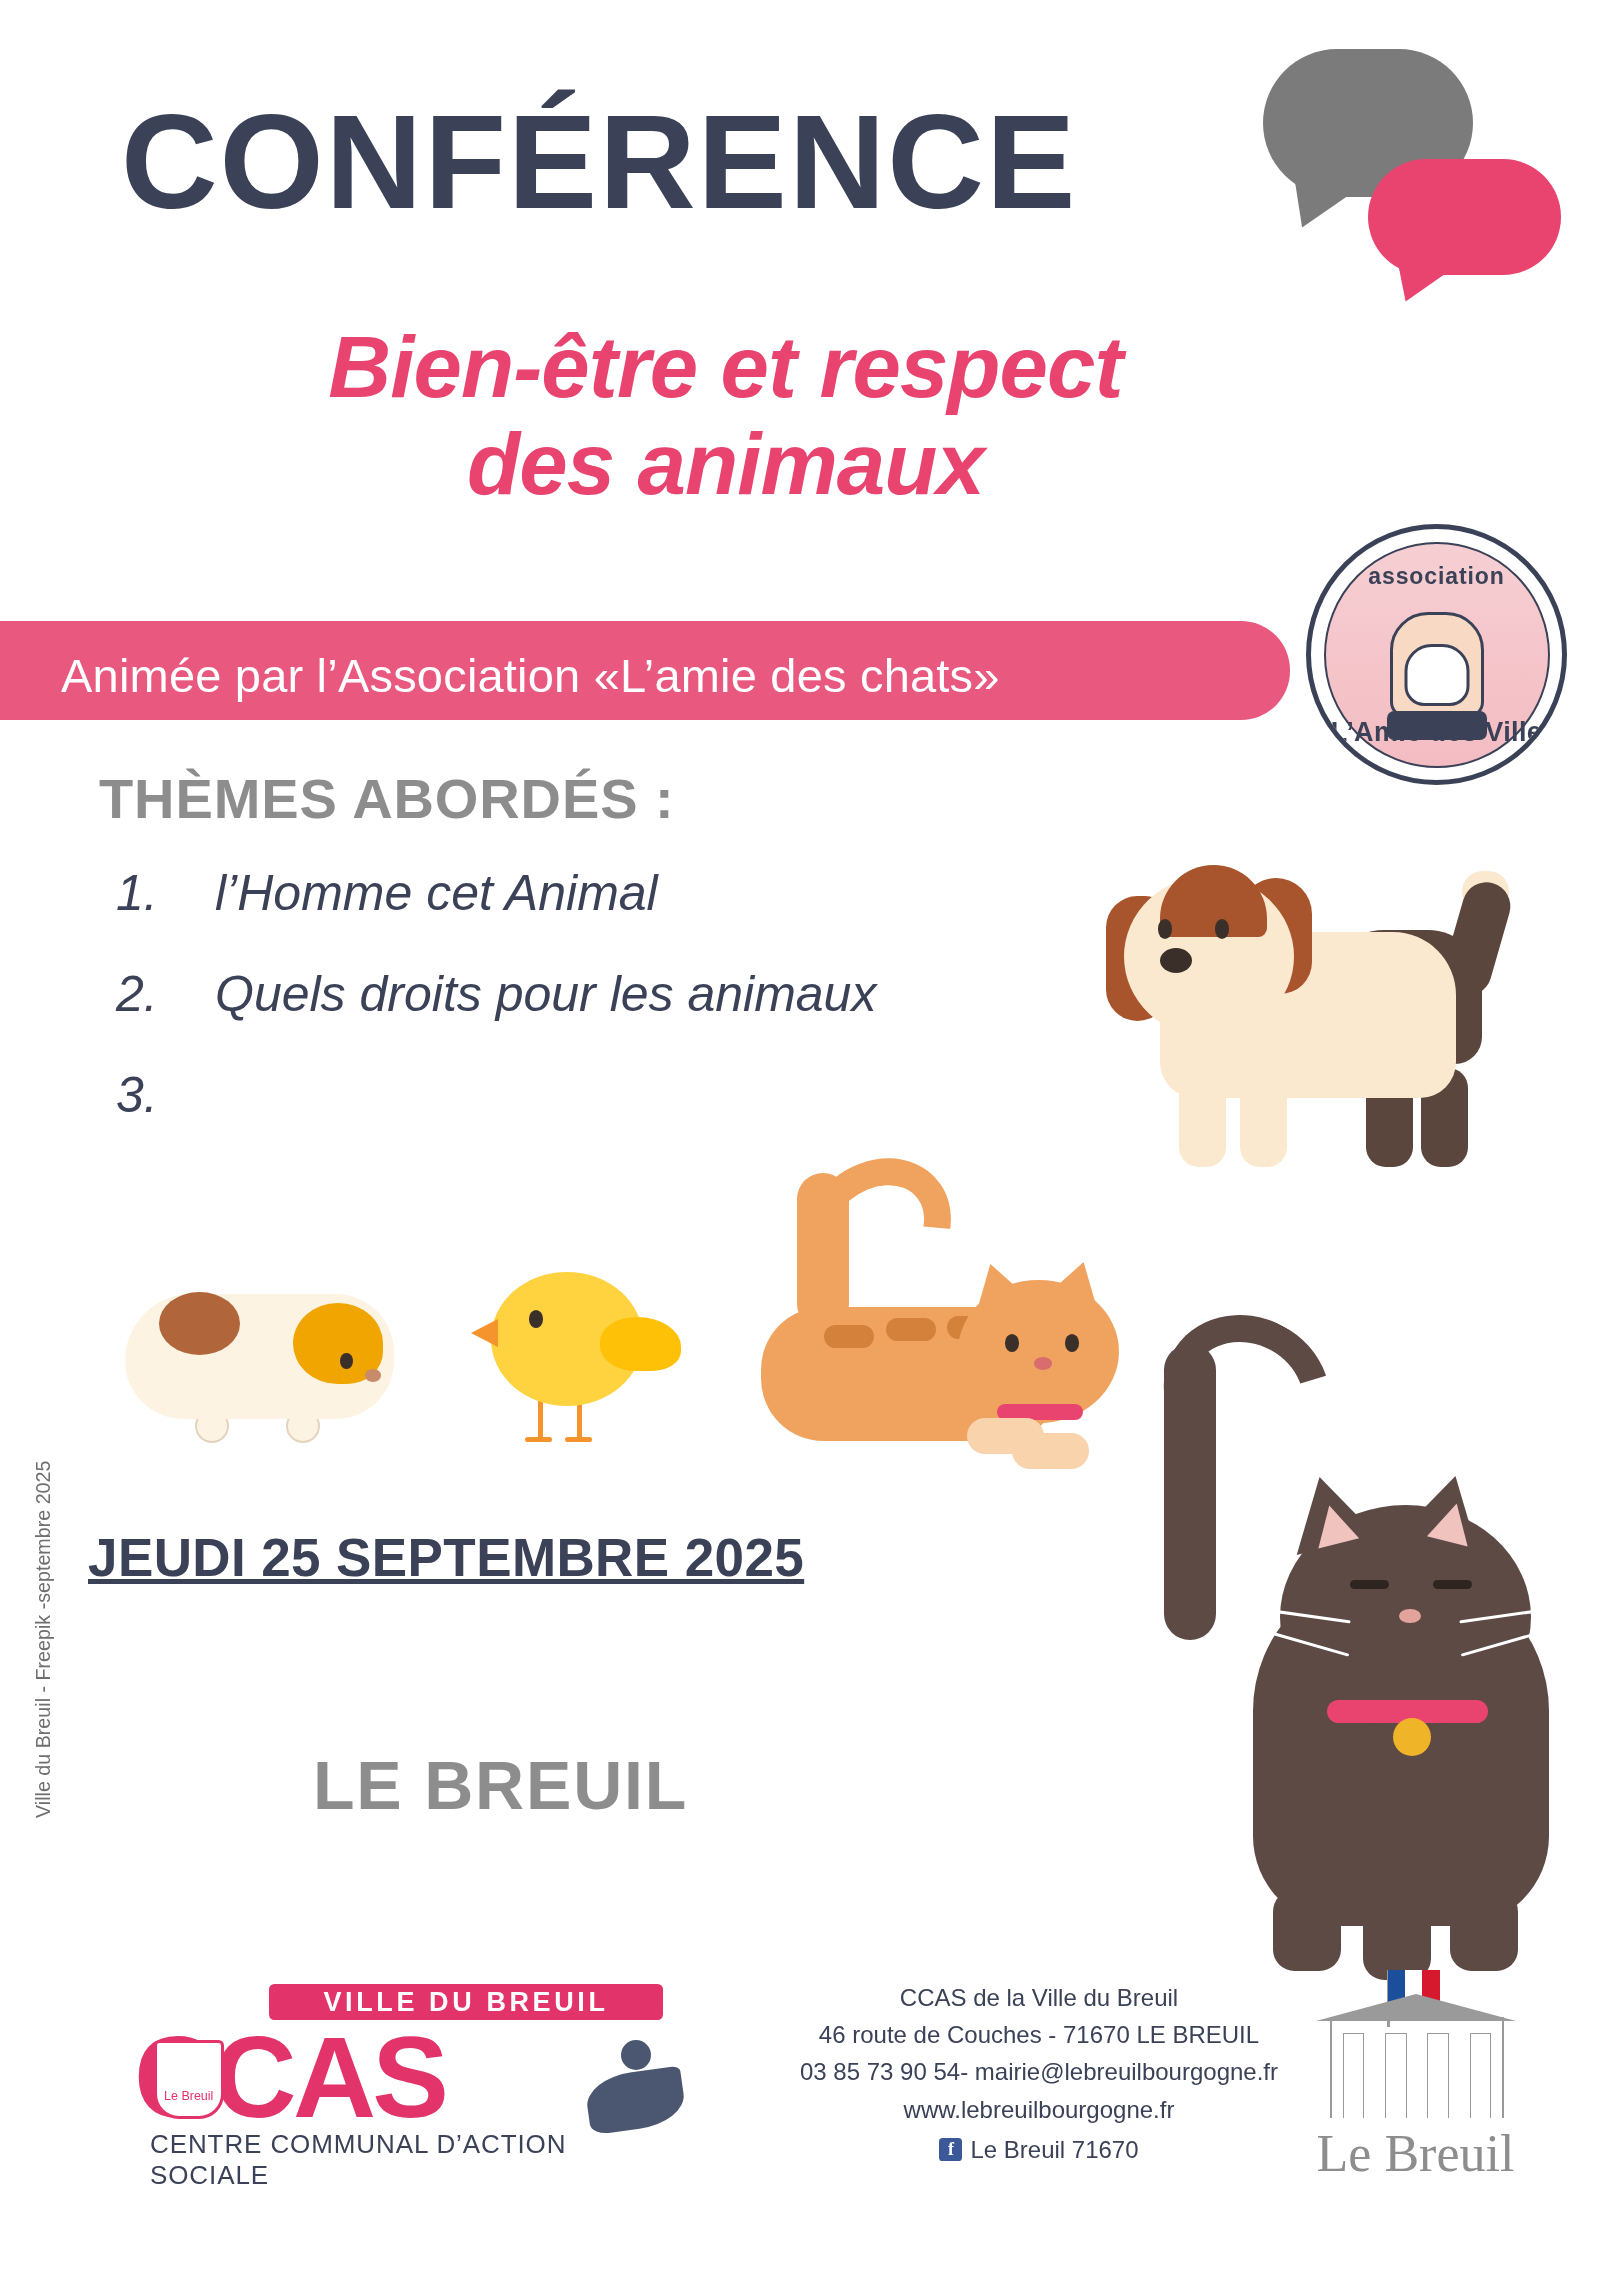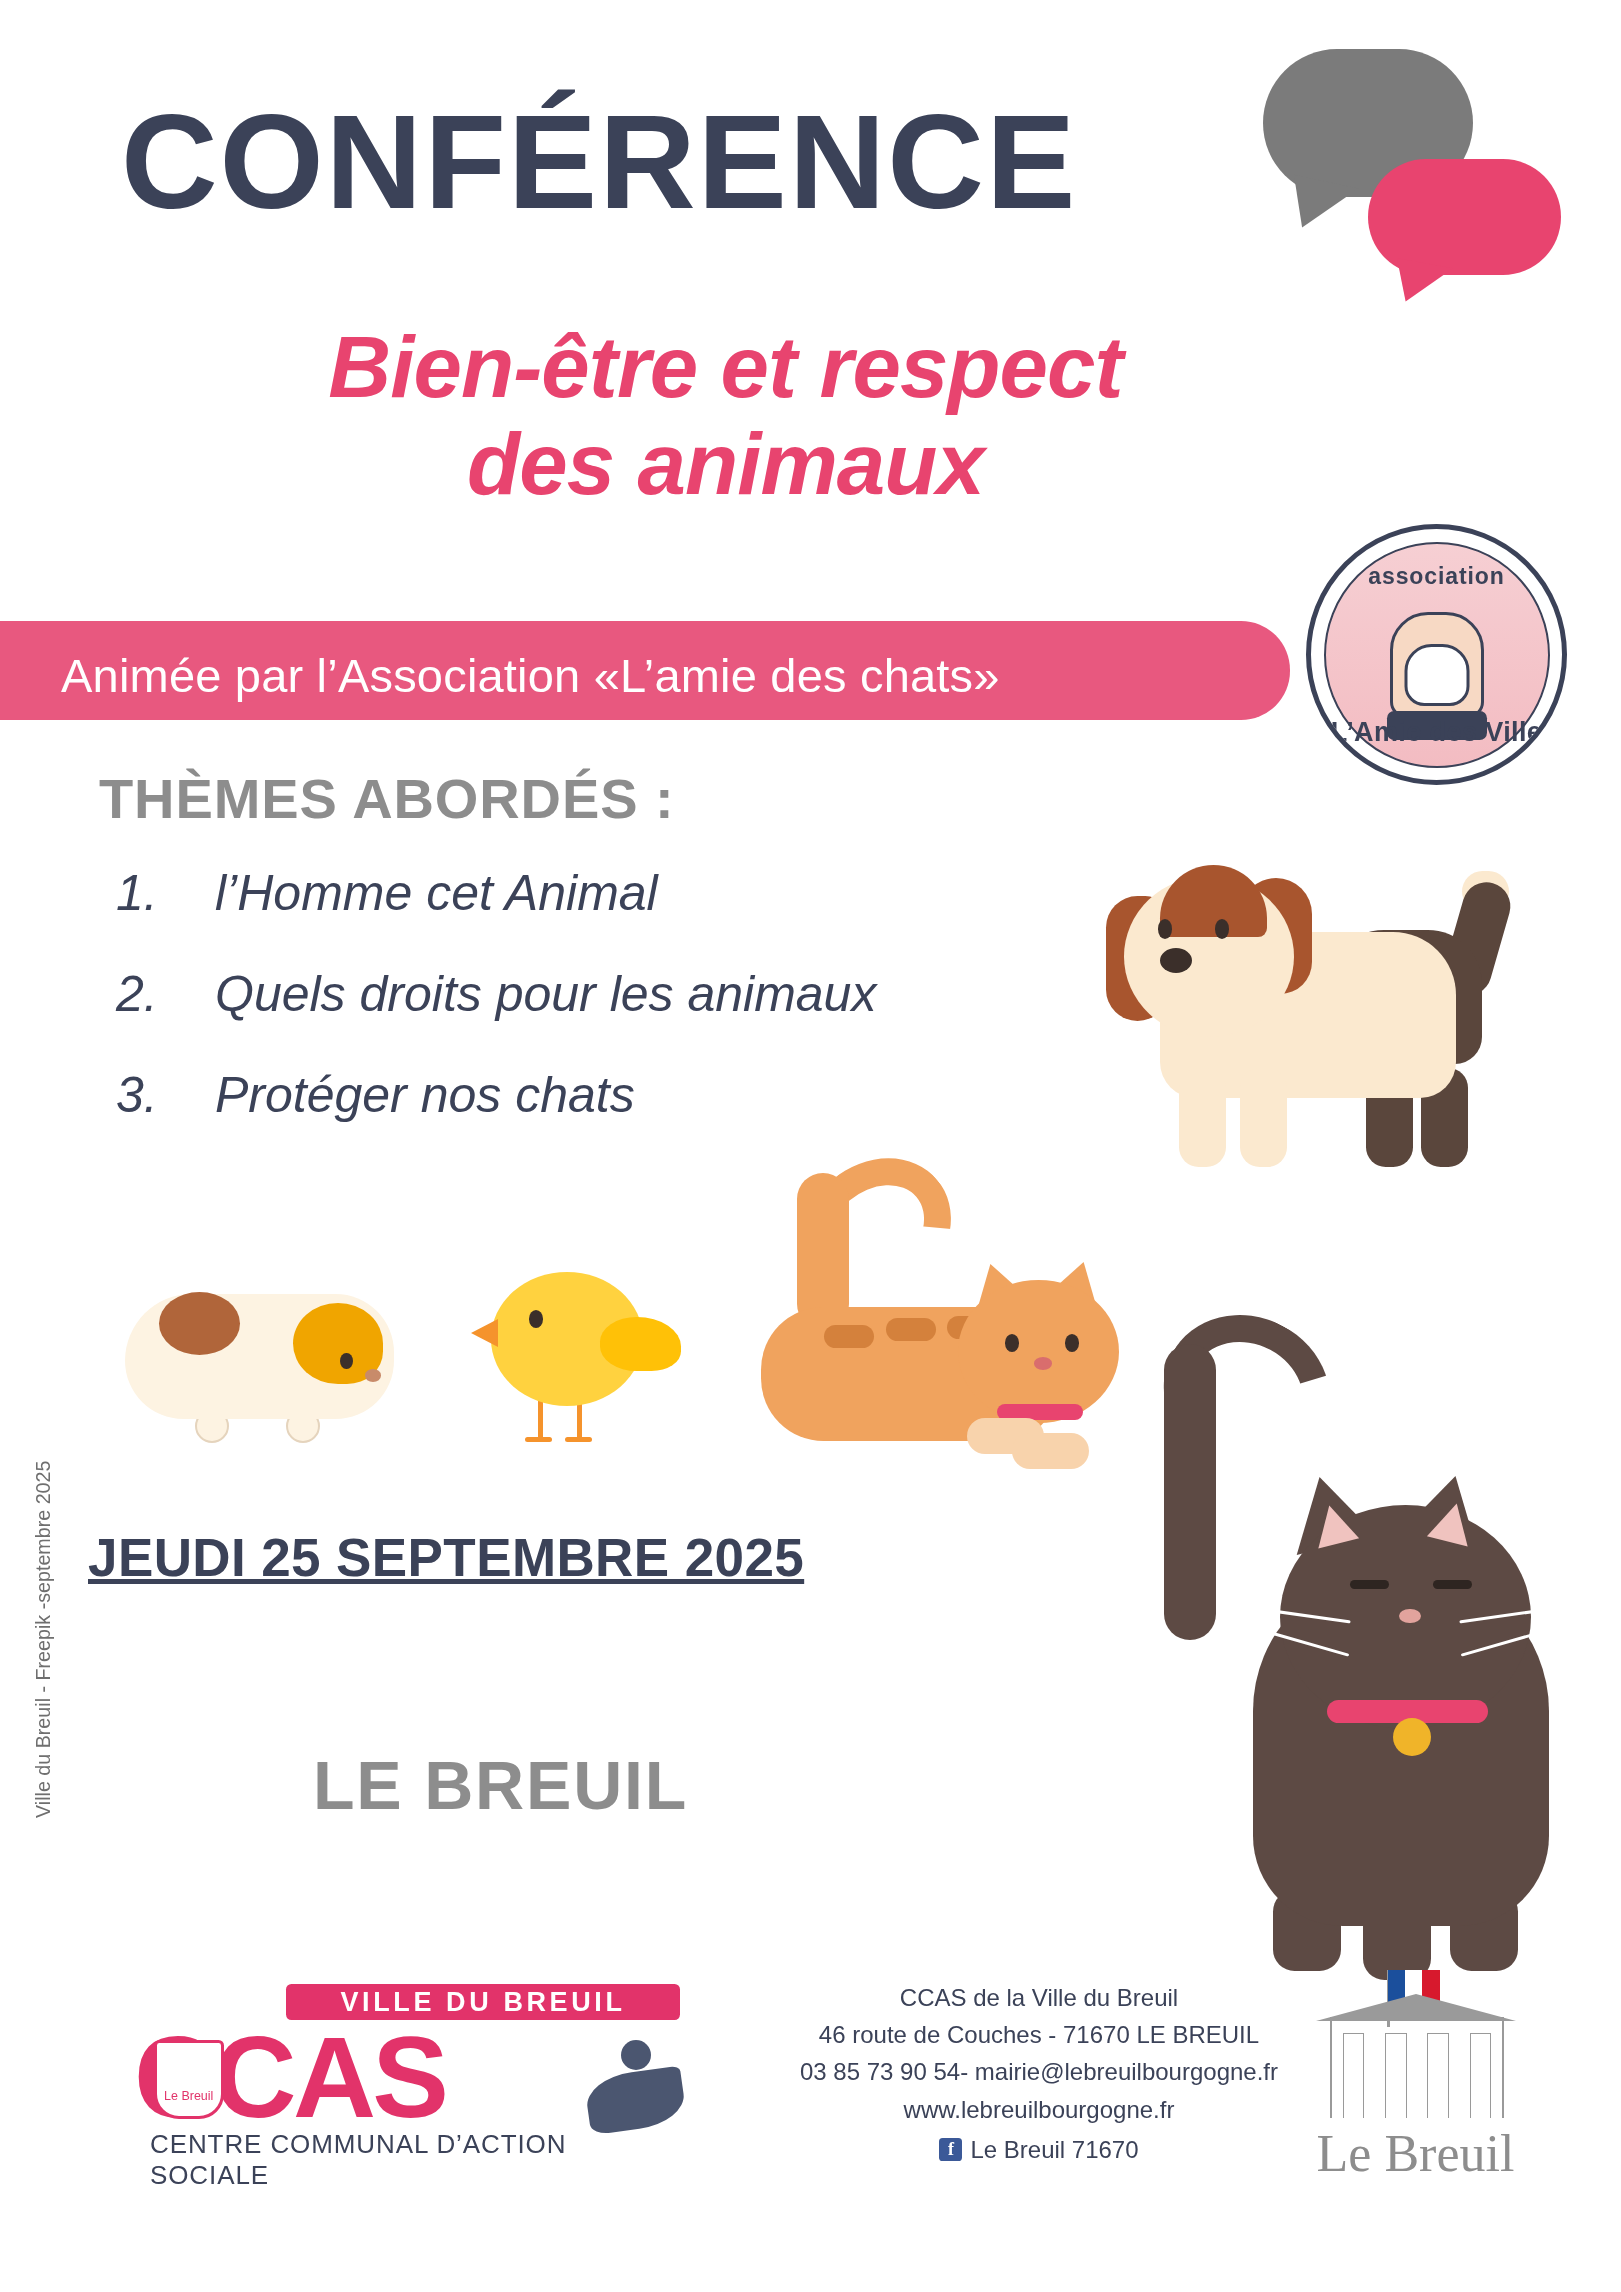--- a/index.html
+++ b/index.html
@@ -262,21 +262,21 @@
   
   .ccas-logo {
     position: absolute;
     left: 134px;
     top: 1984px;
     width: 555px;
     height: 179px;
   }
   .ccas-ville {
     position: absolute;
-    left: 152px;
+    left: 135px;
     top: 0;
     width: 394px;
     height: 36px;
     background: #e2336a;
     border-radius: 5.4px;
     color: #ffffff;
     font-size: 27px;
     font-weight: bold;
     letter-spacing: 3.6px;
     text-align: center;
@@ -710,21 +710,20 @@
     <li>
       <span class="num">1.</span>
       <span>l’Homme cet Animal</span>
     </li>
     <li>
       <span class="num">2.</span>
       <span>Quels droits pour les animaux</span>
     </li>
     <li>
       <span class="num">3.</span>
-      <span>Protéger nos chats</span>
     </li>
   </ul>
 
   <div class="animal dog">
     <div class="dog-tailtip"></div>
     <div class="dog-tail"></div>
     <div class="dog-leg l3"></div>
     <div class="dog-leg l4"></div>
     <div class="dog-patch"></div>
     <div class="dog-body"></div>

